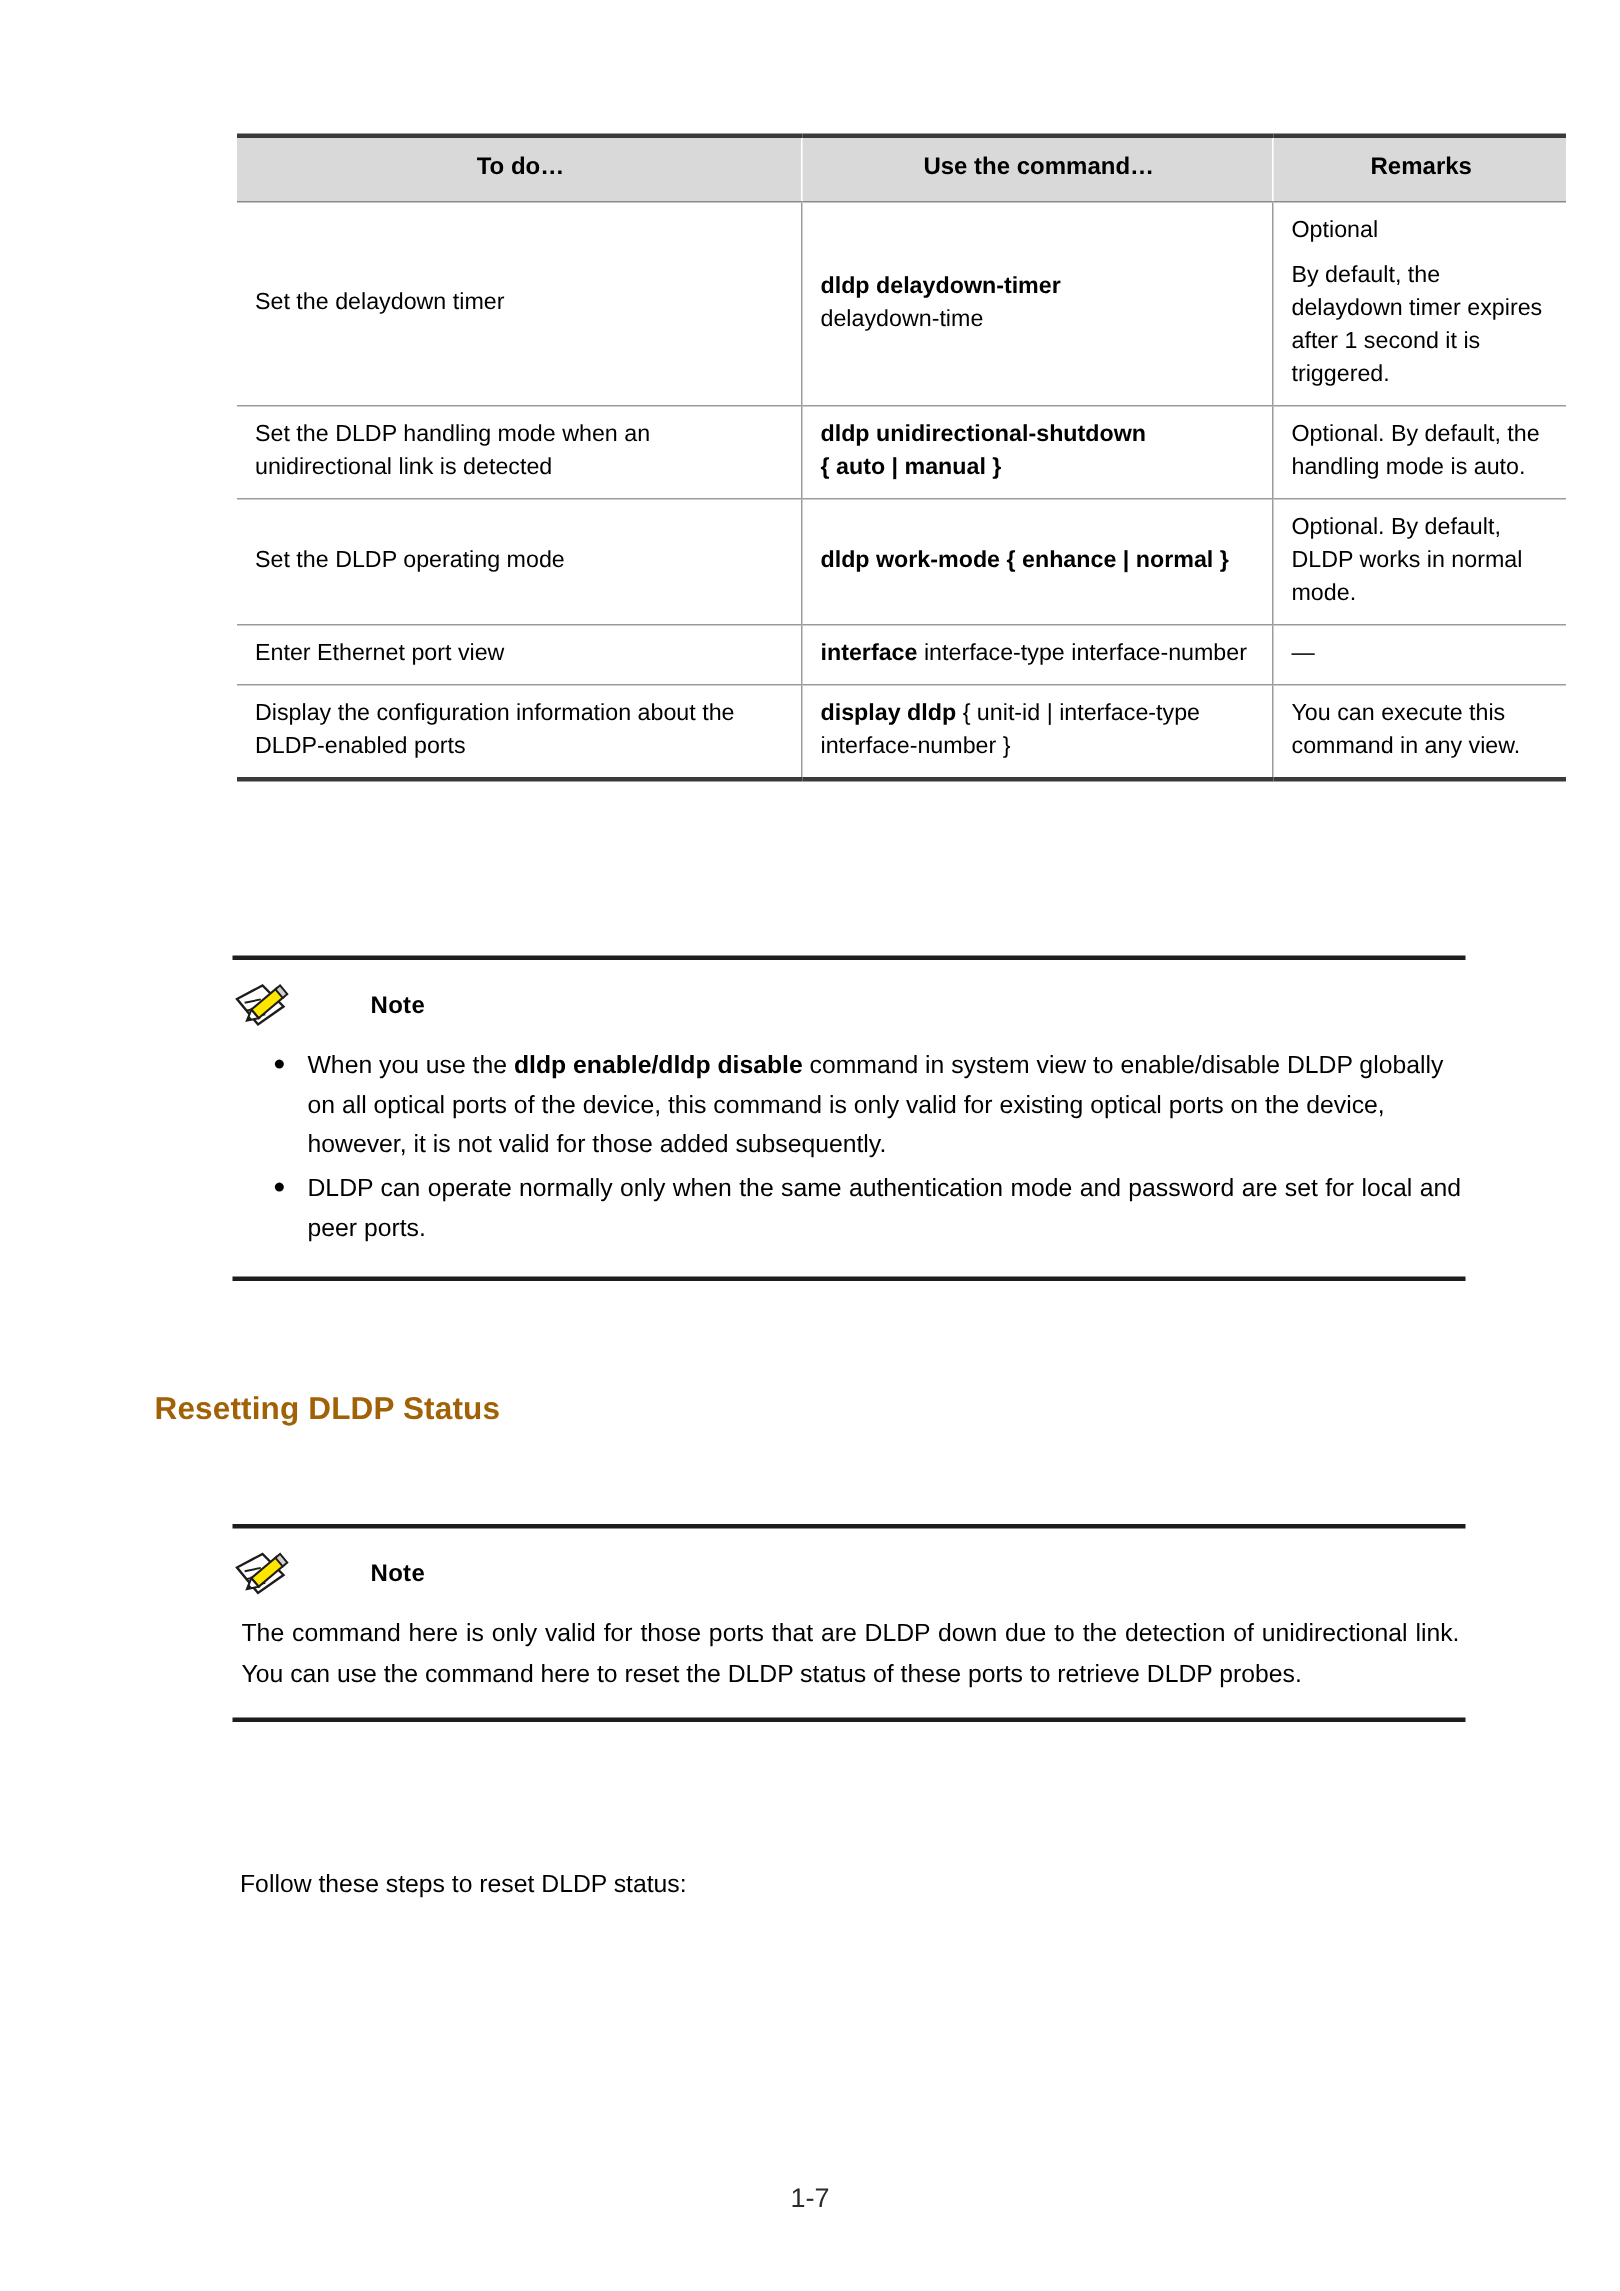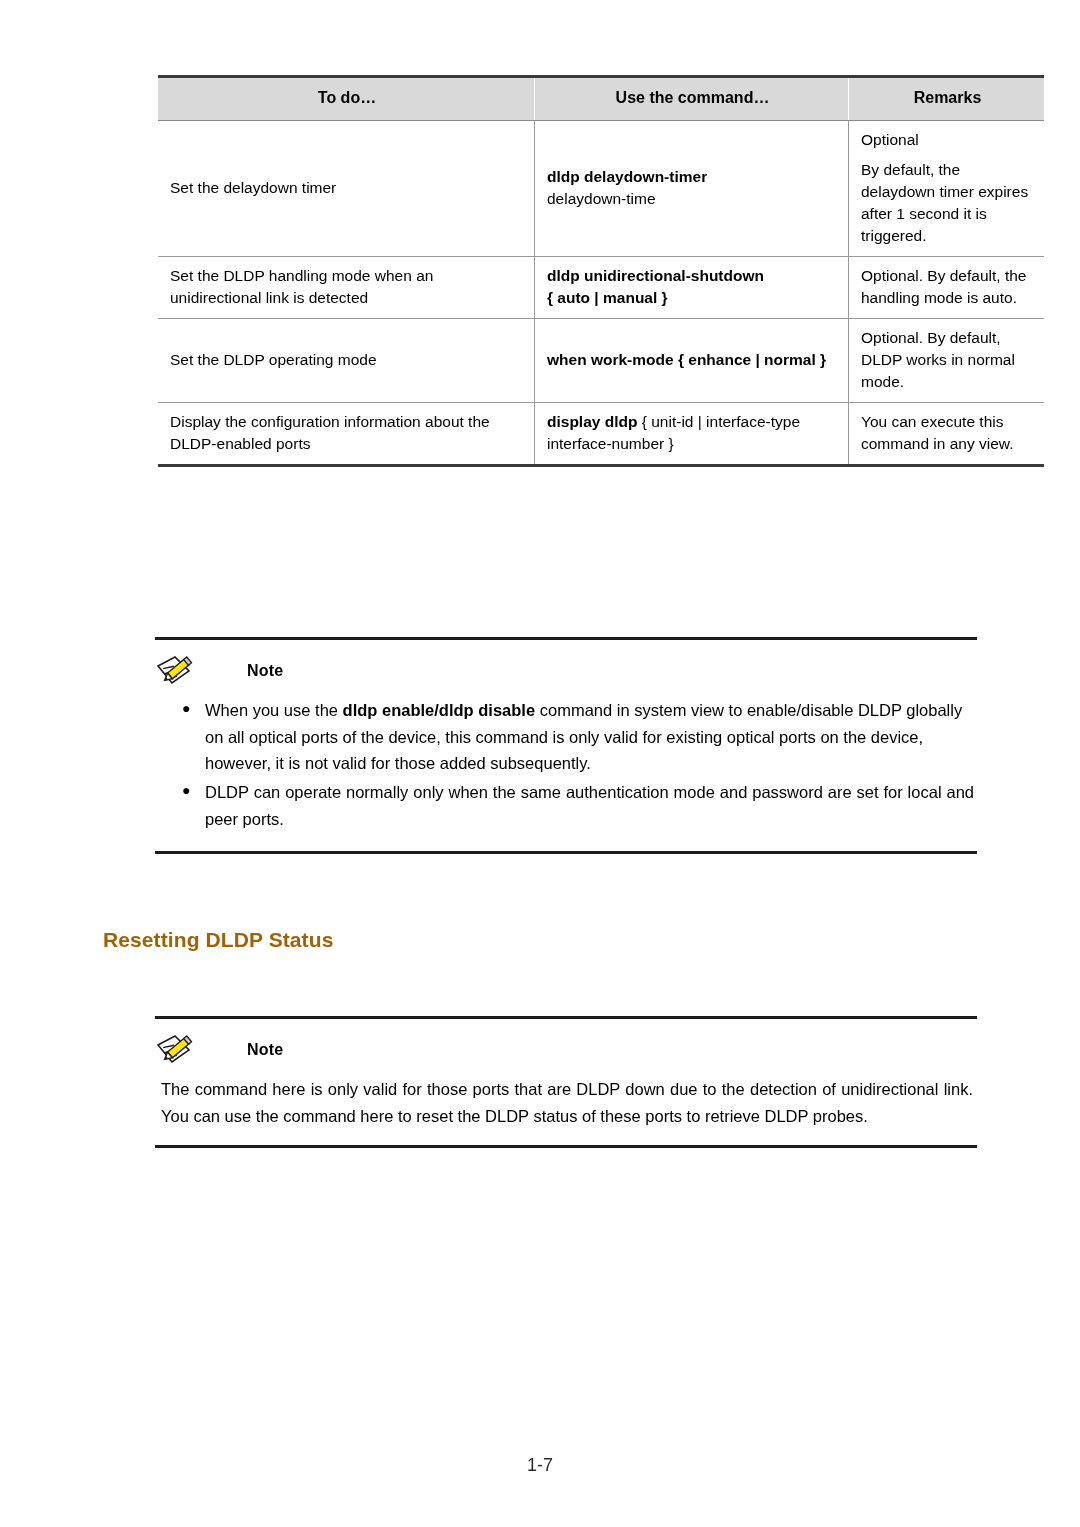--- a/index.html
+++ b/index.html
@@ -19,21 +19,21 @@
     position: relative;
     width: 1080px;
     height: 1527px;
     overflow: hidden;
   }
 
   
   .cmd-table {
     position: absolute;
     left: 158px;
-    top: 75px;
+    top: 89px;
     width: 818px;
     border-collapse: collapse;
     table-layout: fixed;
   }
   .cmd-table th, .cmd-table td {
     vertical-align: middle;
     padding: 8px 10px 9px 12px;
     font-size: 15.5px;
     line-height: 1.42;
   }
@@ -166,26 +166,33 @@
       <tr>
         <td class="c1">Set the DLDP handling mode when an unidirectional link is detected</td>
         <td class="c2"><span class="bold">dldp unidirectional-shutdown</span><br><span class="bold">{ auto | manual }</span></td>
         <td class="c3">
             <span class="rmk-line">Optional. By default, the handling mode is auto.</span>
           </td>
       </tr>
 
       <tr>
         <td class="c1">Set the DLDP operating mode</td>
-        <td class="c2"><span class="bold">when work-mode</span> <span class="bold">{ enhance | normal }</span></td>
+        <td class="c2"><span class="bold">dldp work-mode</span> <span class="bold">{ enhance | normal }</span></td>
         <td class="c3">
             <span class="rmk-line">Optional. By default, DLDP works in normal mode.</span>
           </td>
       </tr>
 
+      <tr>
+        <td class="c1">Enter Ethernet port view</td>
+        <td class="c2"><span class="bold">interface</span> <span>interface-type interface-number</span></td>
+        <td class="c3 dash">
+            <span class="rmk-line">—</span>
+          </td>
+      </tr>
 
       <tr>
         <td class="c1">Display the configuration information about the DLDP-enabled ports</td>
         <td class="c2"><span class="bold">display dldp</span> <span>{ unit-id | interface-type interface-number }</span></td>
         <td class="c3">
             <span class="rmk-line">You can execute this command in any view.</span>
           </td>
       </tr>
 
     </tbody>
@@ -239,16 +246,17 @@
             <polygon points="8.2,12.6 5,14.25 8.2,15.9" fill="#1d1d1d"></polygon>
             <rect x="33" y="10.5" width="4" height="7.5" fill="#cfcfcf" stroke="#1d1d1d" stroke-width="1.3"></rect>
           </g>
         </svg>
       </span>
       <span class="note-title">Note</span>
     </div>
     <div class="note-body justify" style="padding-left:6px; padding-right:4px;">The command here is only valid for those ports that are DLDP down due to the detection of unidirectional link. You can use the command here to reset the DLDP status of these ports to retrieve DLDP probes.</div>
   </div>
 
+  <div class="body-par" style="top:1243px;">Follow these steps to reset DLDP status:</div>
 
   <div class="page-footer" style="top:1455px;">1-7</div>
 
 </div>
 
 </body></html>

